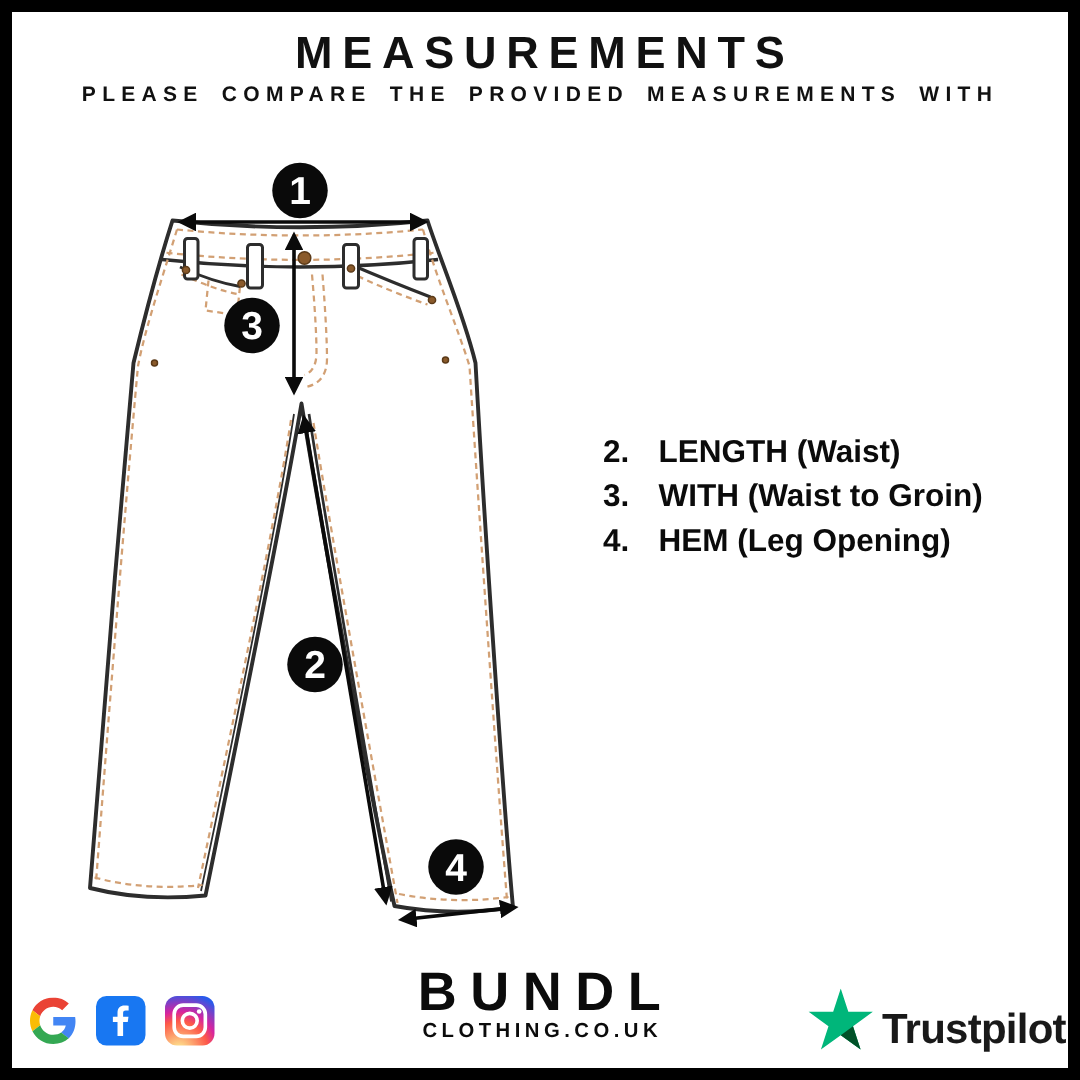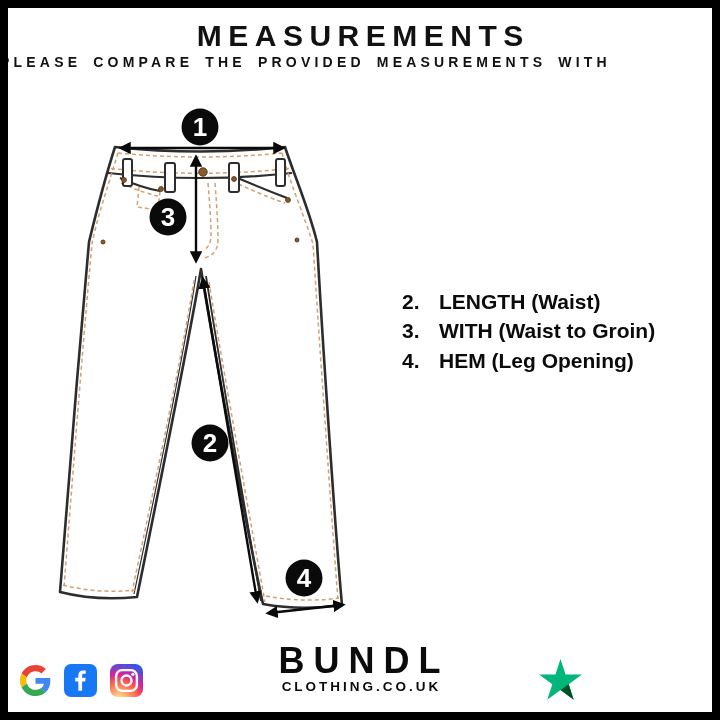--- a/index.html
+++ b/index.html
@@ -7,21 +7,21 @@
     position:relative;width:720px;height:720px;background:#ffffff;
     font-family:"Liberation Sans",sans-serif;overflow:hidden;margin:0 auto;
   }
   .frame{position:absolute;inset:0;border:8px solid #000;pointer-events:none;z-index:40;}
   .title{
     position:absolute;top:19px;left:0;right:0;text-align:center;
     font-size:30px;font-weight:bold;letter-spacing:6.5px;padding-left:6.5px;
     color:#111;line-height:34px;white-space:nowrap;
   }
   .subtitle{
-    position:absolute;top:52px;left:0;right:0;text-align:left;color:#111;
+    position:absolute;top:52px;left:0;right:0;text-align:center;color:#111;
     font-size:14px;font-weight:bold;letter-spacing:4.2px;word-spacing:4px;
     line-height:20px;white-space:nowrap;
   }
   .jeans{position:absolute;left:45px;top:108px;width:320px;height:525px;}
   .legend{position:absolute;left:402px;top:287px;color:#0b0b0b;}
   .legend-row{font-size:21px;font-weight:bold;line-height:29.3px;white-space:nowrap;}
   .legend-row .num{display:inline-block;width:37px;}
   .footer-social{position:absolute;left:20px;top:662px;display:flex;align-items:center;gap:13px;height:36px;}
   .fb-box{width:33px;height:33px;border-radius:7px;background:#1877F2;display:flex;align-items:center;justify-content:center;}
   .ig-box{
@@ -161,14 +161,15 @@
   <div class="brand">
     <div class="brand-name">BUNDL</div>
     <div class="brand-domain">CLOTHING.CO.UK</div>
   </div>
 
   <div class="trustpilot">
     <svg width="45" height="45" viewBox="0 0 44 44">
       <polygon fill="#00B67A" points="22,0 26.94,15.21 42.92,15.2 30,24.6 34.93,39.8 22,30.4 9.07,39.8 14,24.6 1.08,15.2 17.06,15.21"></polygon>
       <polygon fill="#005128" points="22,30.4 34.93,39.8 30,24.6"></polygon>
     </svg>
+    <span class="trustpilot-label">Trustpilot</span>
   </div>
 </div>
 
 </body></html>

